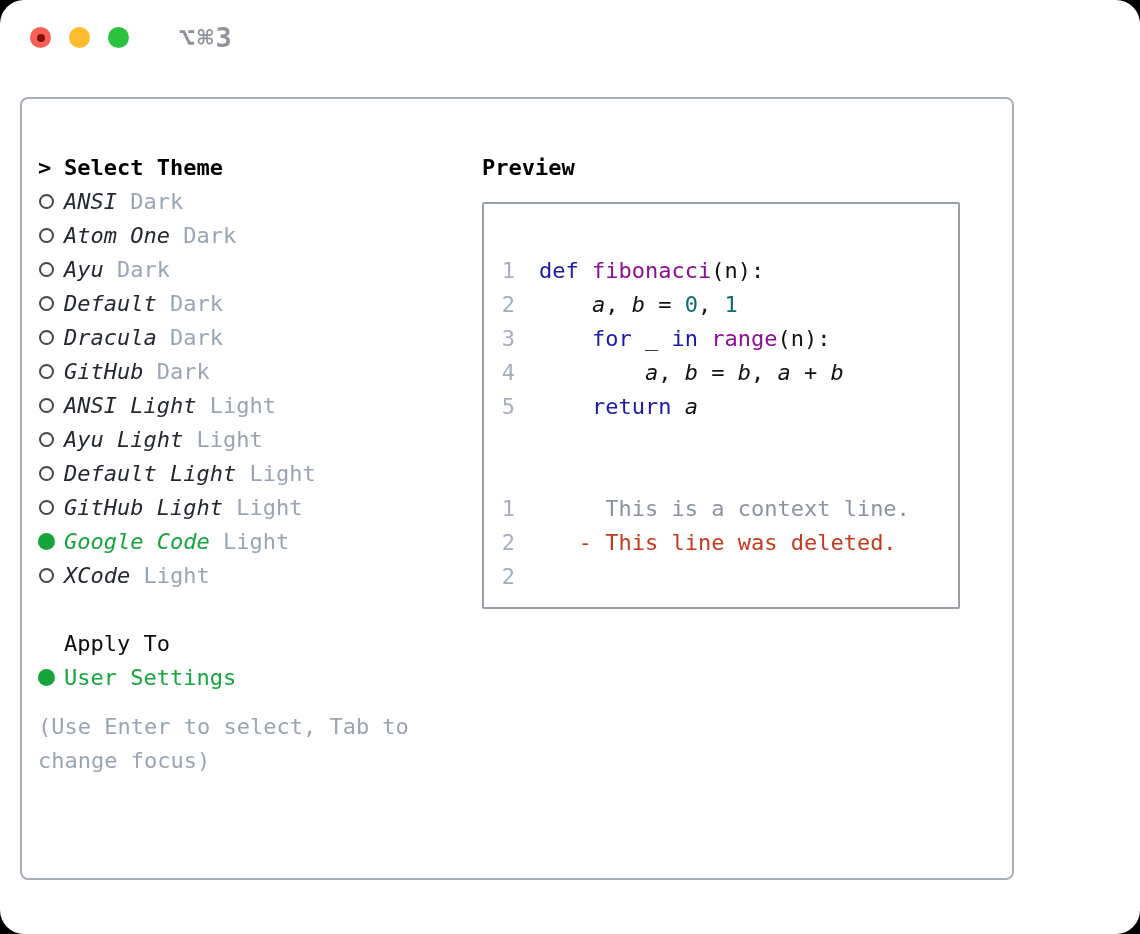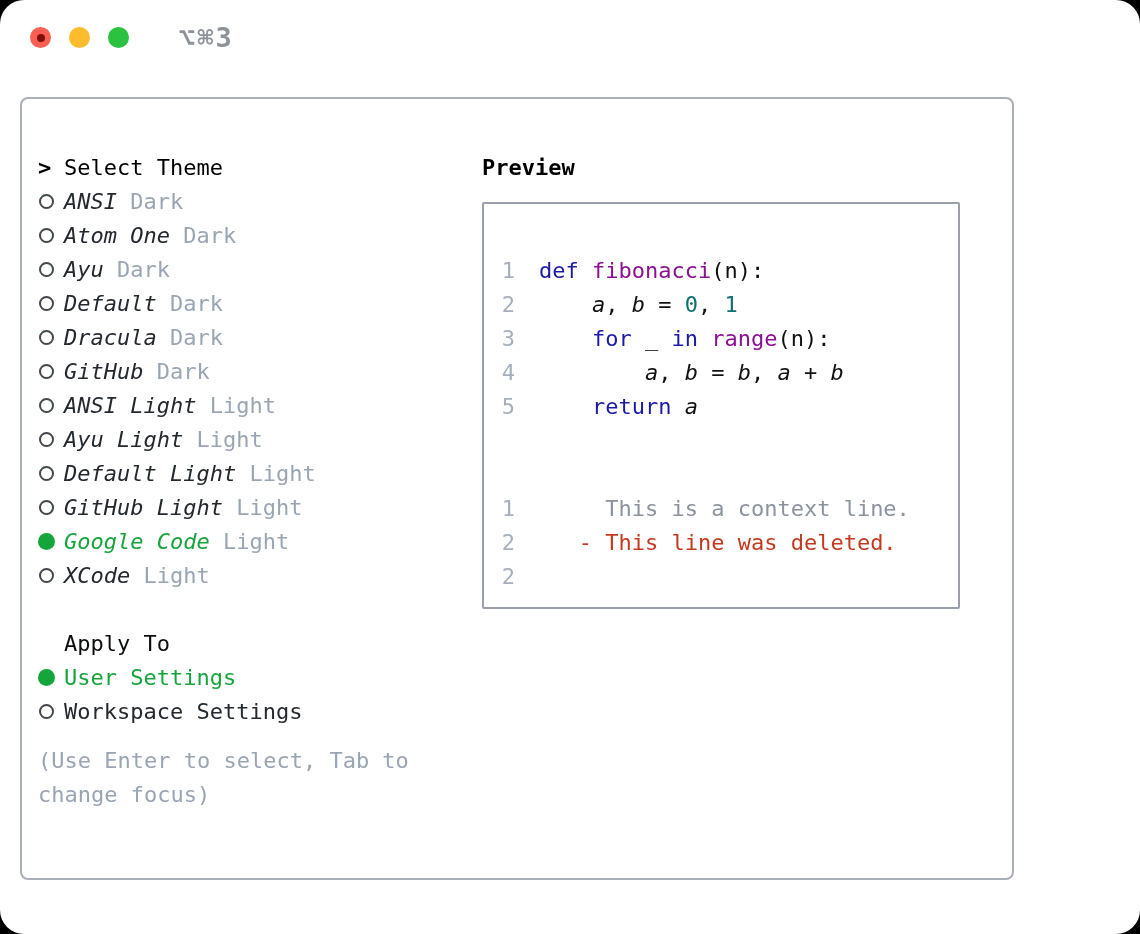--- a/index.html
+++ b/index.html
@@ -25,21 +25,21 @@
   .panel {
     position:absolute; left:20px; top:97px; width:994px; height:783px;
     border:2px solid #a9afb8; border-radius:8px; display:flex; background:#fff;
   }
 
   
   .left { width:460px; padding:51px 0 0 16px; }
   .row { display:flex; align-items:center; height:34px; font-size:22px; white-space:pre; }
   .bullet-col { width:26px; flex:none; display:flex; align-items:center; }
   .prefix { font-weight:bold; color:#000; font-size:22px; }
-  .hdr { font-weight:normal; color:#000; }
+  .hdr { font-weight:bold; color:#000; }
   .dot-outline { width:15px; height:15px; border:2px solid #43484f; border-radius:50%; margin-left:1px; }
   .dot-filled  { width:17px; height:17px; background:#16a53c; border-radius:50%; }
   .tname   { color:#24292f;font-style:italic; }
   .tname.sel { color:#16a53c; }
   .variant { color:#9aa5b3; }
   .spacer34 { height:34px; }
   .apply-hdr { margin-left:26px; color:#0b0d0f; }
   .opt-label { color:#24292f; }
   .opt-label.sel { color:#16a53c; }
   .help { margin-top:16px; width:410px; font-size:22px; line-height:34px; color:#9aa5b3; }
@@ -106,21 +106,20 @@
         </div>
 
       <div class="spacer34"></div>
 
       <div class="row">
         <span class="apply-hdr">Apply To</span>
       </div>
 
       <div id="apply-items">
           <div class="row"><span class="bullet-col"><span class="dot-filled"></span></span><span class="opt-label sel">User Settings</span></div>
-          <div class="row"><span class="bullet-col"><span class="dot-outline"></span></span><span class="opt-label">Workspace Settings</span></div>
         </div>
 
       <div class="help">(Use Enter to select, Tab to change focus)</div>
     </div>
 
     <div class="right">
       <div class="preview-hdr">Preview</div>
 
       <div class="preview-box">
         <div id="code-lines">

